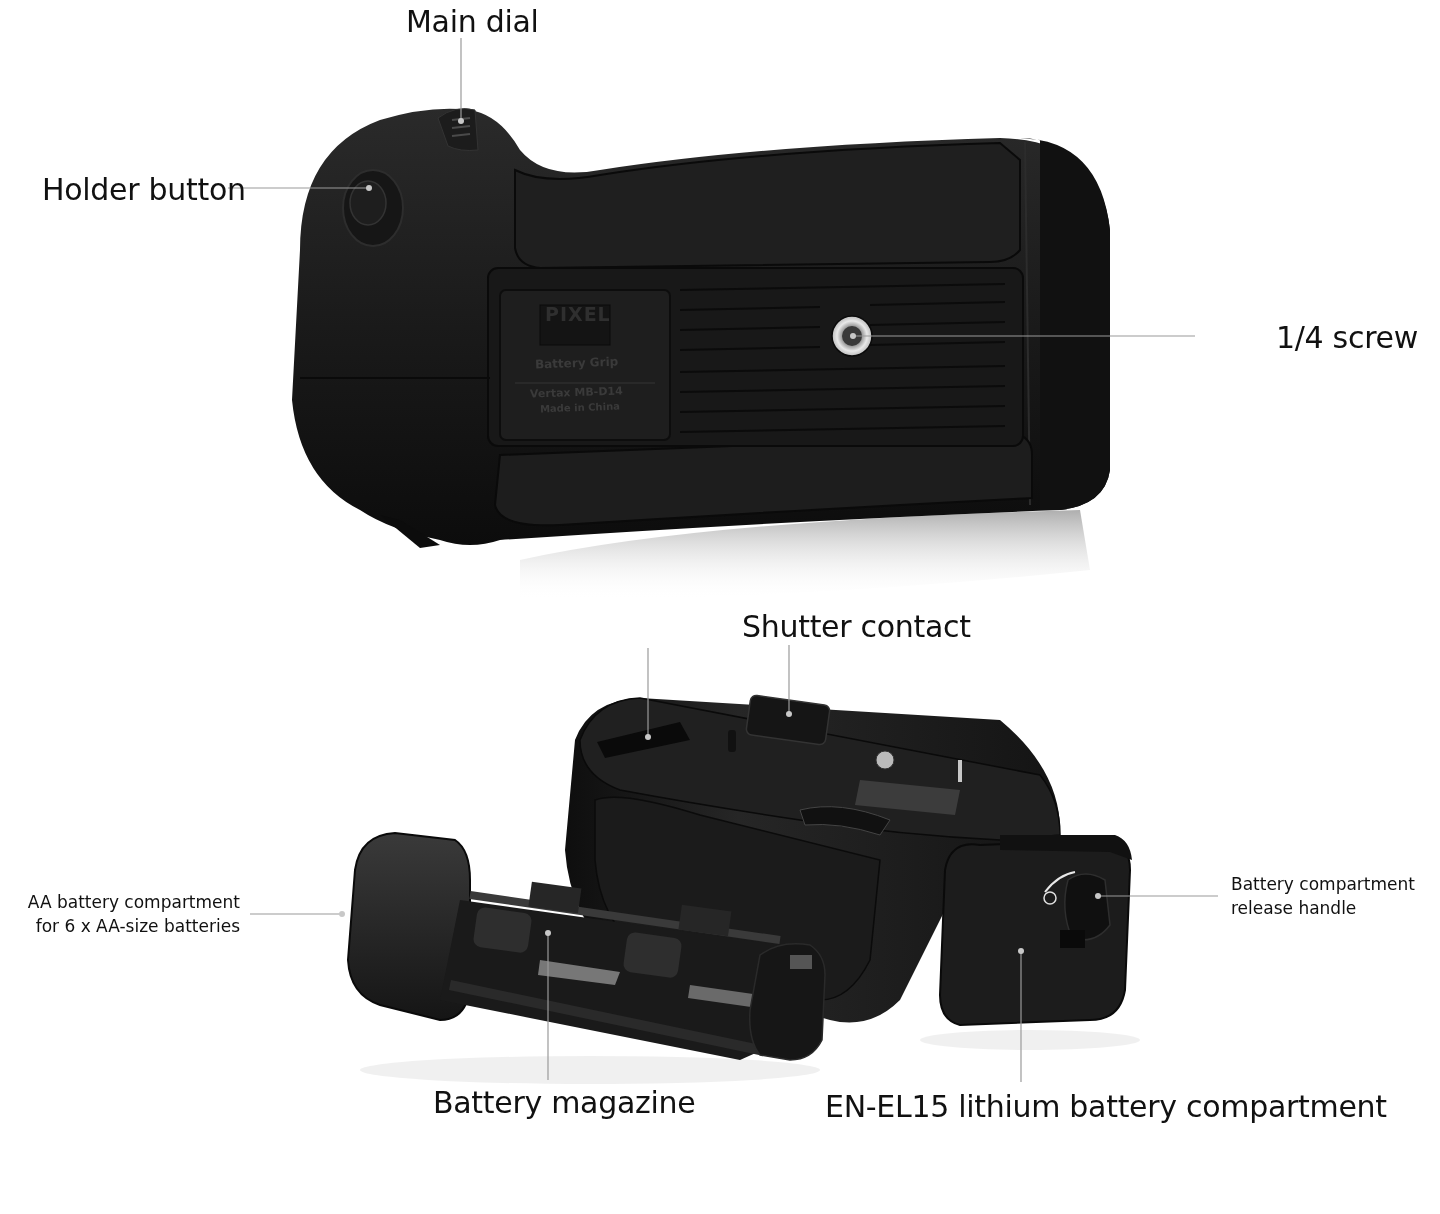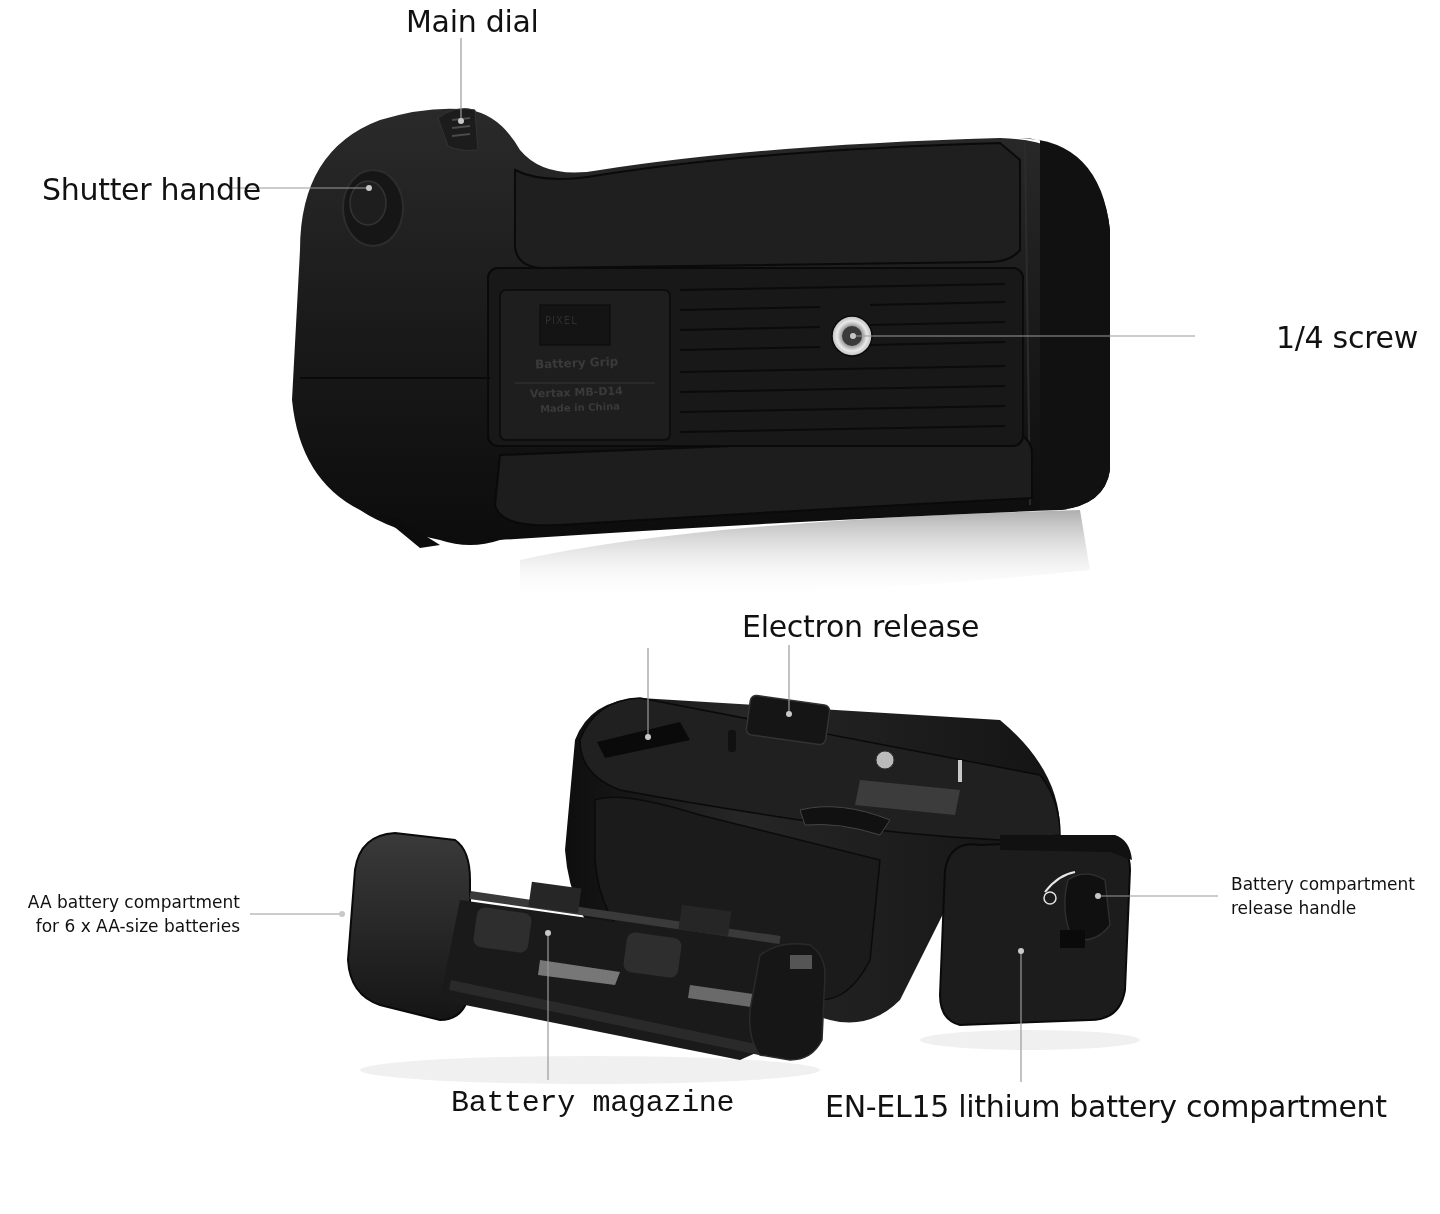--- a/index.html
+++ b/index.html
@@ -183,38 +183,38 @@
       <circle cx="548" cy="933" r="3" stroke="none"></circle>
 
       <line x1="1021" y1="952" x2="1021" y2="1082"></line>
       <circle cx="1021" cy="951" r="3" stroke="none"></circle>
     </g>
   </svg>
 
   <div class="label" style="left:535px; top:357px; font-size:12px; color:#3a3a3a; font-weight:bold; transform:rotate(-2deg);">Battery Grip</div>
   <div class="label" style="left:530px; top:387px; font-size:11px; color:#3a3a3a; font-weight:bold; transform:rotate(-2deg);">Vertax MB-D14</div>
   <div class="label" style="left:540px; top:402px; font-size:10px; color:#3a3a3a; font-weight:bold; transform:rotate(-2deg);">Made in China</div>
-  <div class="label" style="left:545px; top:315px; font-size:10px; color:#2f2f2f; font-weight:normal; letter-spacing:1px;">PIXEL</div>
+  <div class="label" style="left:545px; top:304px; font-size:19px; color:#2f2f2f; font-weight:bold; letter-spacing:1px;">PIXEL</div>
 
   <div class="label lg" style="left:406px; top:5px;">Main dial</div>
 
-  <div class="label lg" style="left:42px; top:173px;">Shutter handle</div>
+  <div class="label lg" style="left:42px; top:173px;">Holder button</div>
 
   <div class="label lg" style="left:1276px; top:321px;">1/4 screw</div>
 
 
-  <div class="label lg" style="left:742px; top:610px;">Electron release</div>
+  <div class="label lg" style="left:742px; top:610px;">Shutter contact</div>
 
   <div class="label sm right" style="left:0px; top:890px; width:240px;">
     <div>AA battery compartment</div>
     <div>for 6 x AA-size batteries</div>
   </div>
 
   <div class="label sm" style="left:1231px; top:872px;">
     <div>Battery compartment</div>
     <div>release handle</div>
   </div>
 
-  <div class="label lg" style="left:451px; top:1086px;font-family:Liberation Mono, monospace;">Battery magazine</div>
+  <div class="label lg" style="left:433px; top:1086px;">Battery magazine</div>
 
   <div class="label lg" style="left:825px; top:1090px;">EN-EL15 lithium battery compartment</div>
 
 </div>
 
 </body></html>

